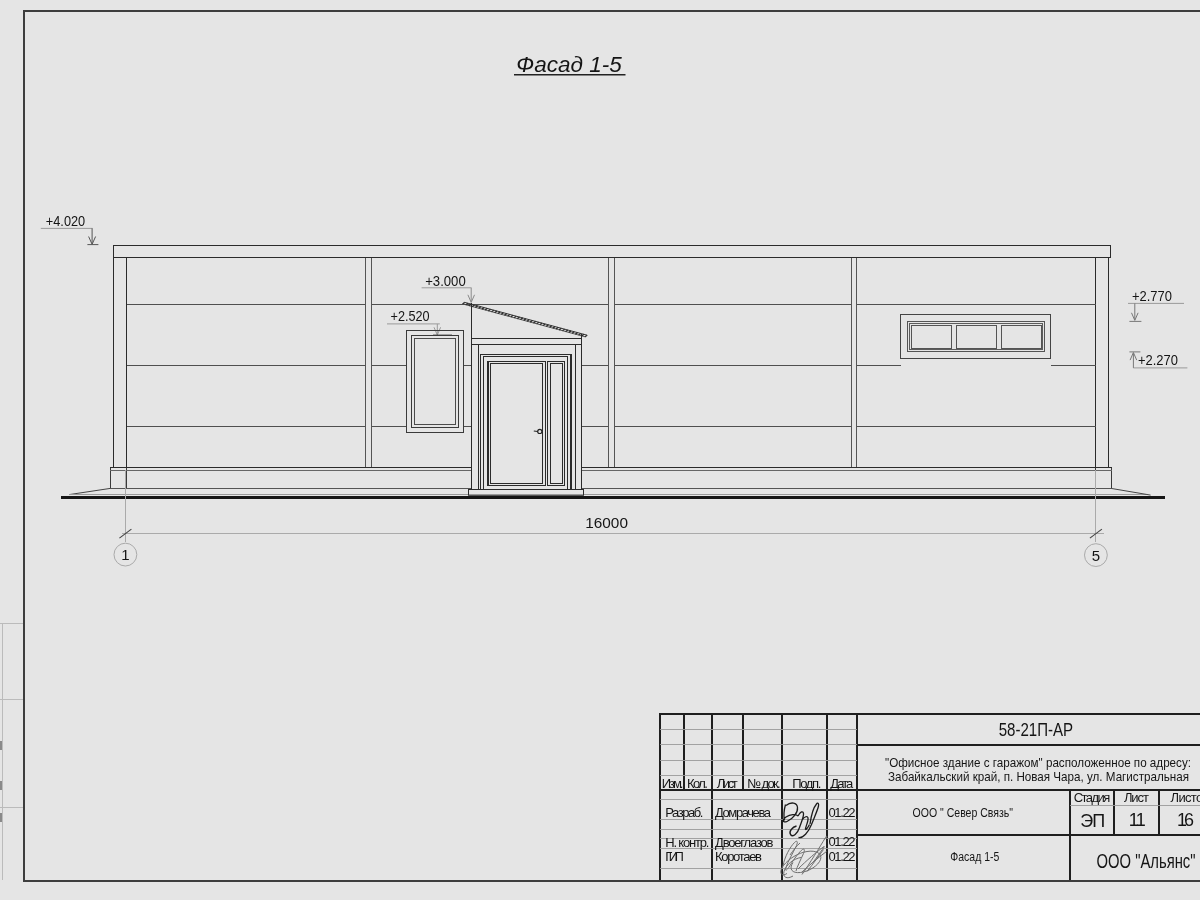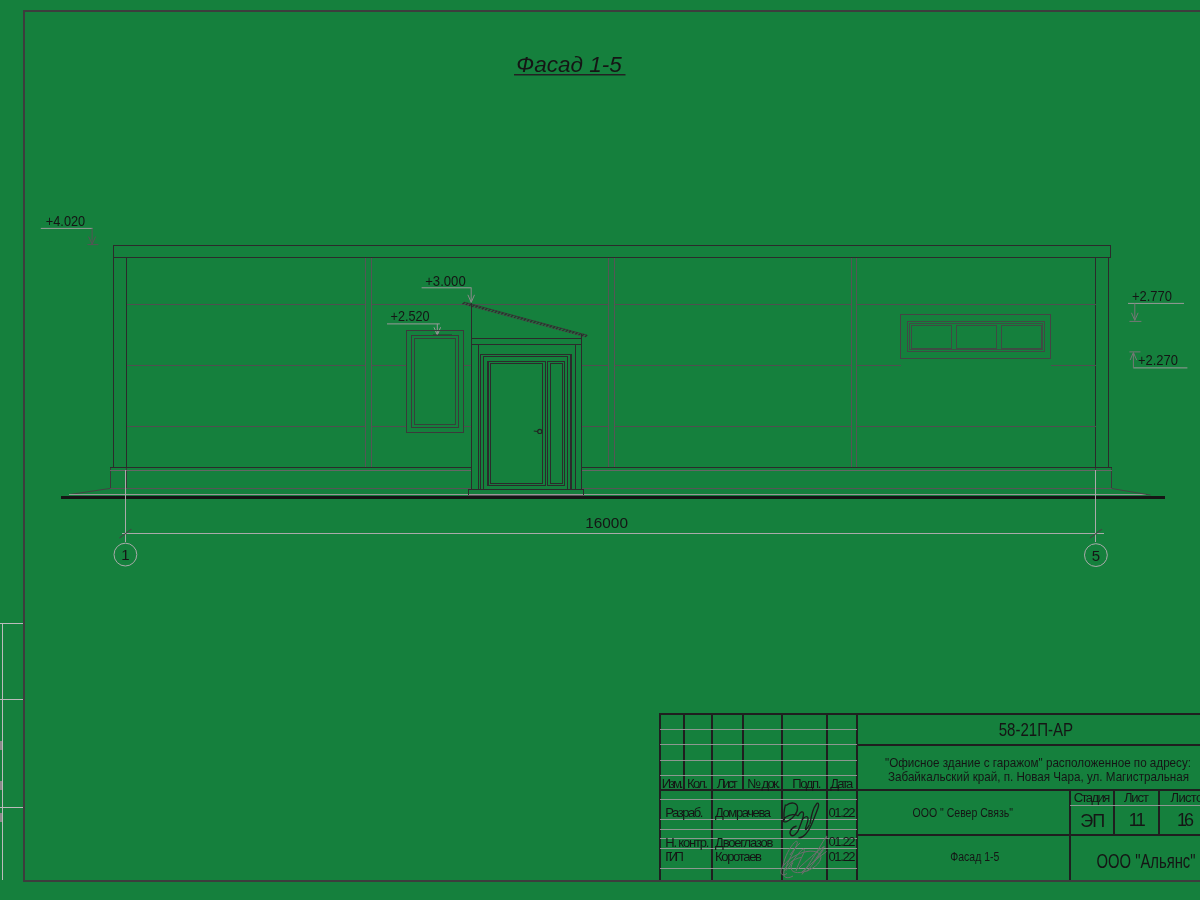--- a/index.html
+++ b/index.html
@@ -1,16 +1,16 @@
 <!DOCTYPE html>
 <html><head>
 <meta charset="utf-8">
 <style>
   html,body{margin:0;padding:0;background:#fff;}
-  #sheet{position:relative;width:1200px;height:900px;background:#15803d;overflow:hidden;}
+  #sheet{position:relative;width:1200px;height:900px;background:#e5e5e5;overflow:hidden;}
   svg{position:absolute;left:0;top:0;}
   text{font-family:"Liberation Sans",sans-serif;fill:#151515;}
 </style>
 </head>
 <body>
 <div id="sheet">
 <svg width="1200" height="900" viewBox="0 0 1200 900">
 <g fill="none" stroke-linecap="butt">
 
 <g stroke="#3d3d3d" stroke-width="2" shape-rendering="crispEdges">

